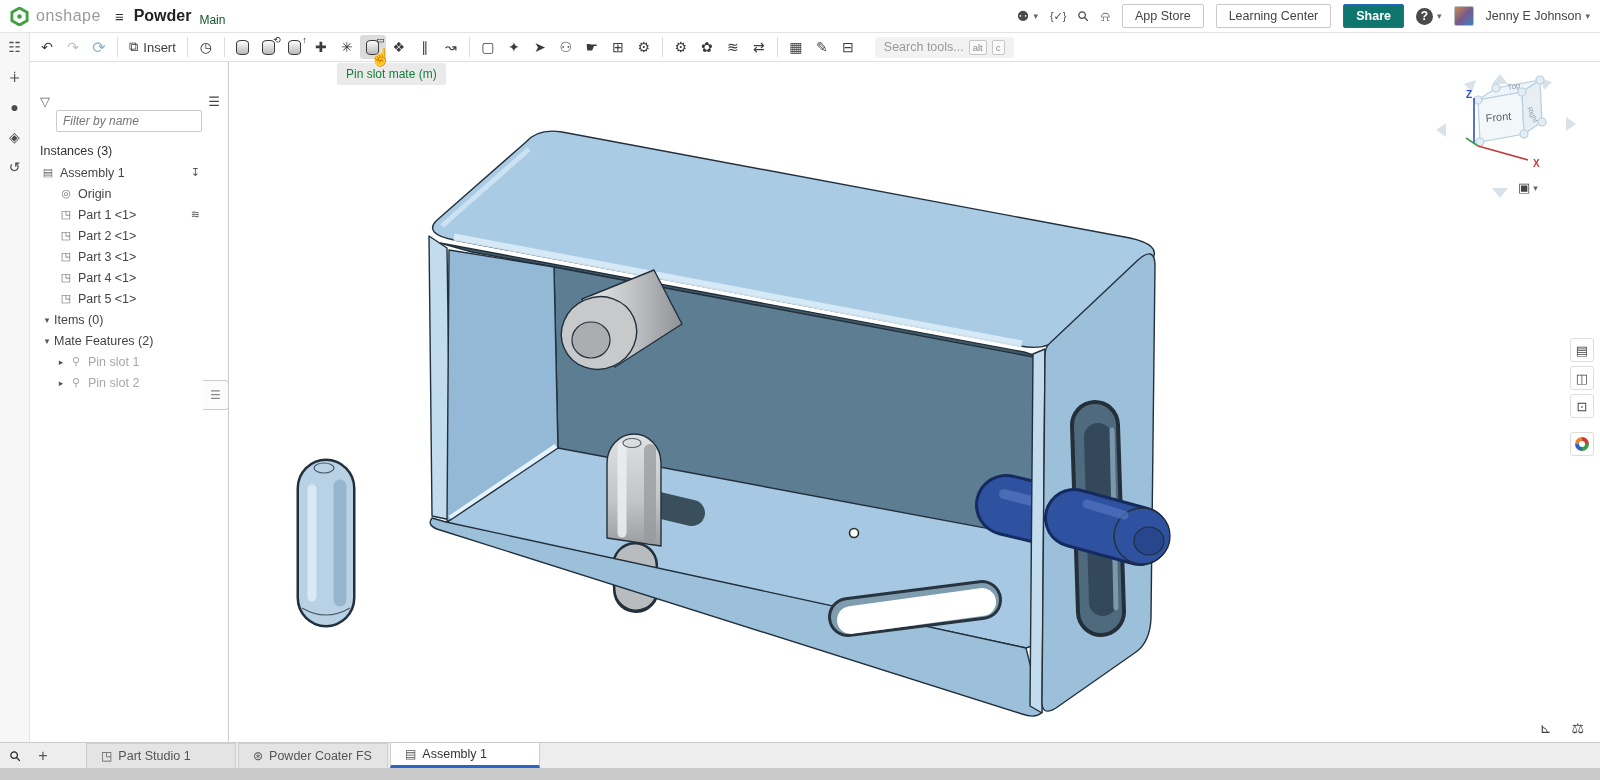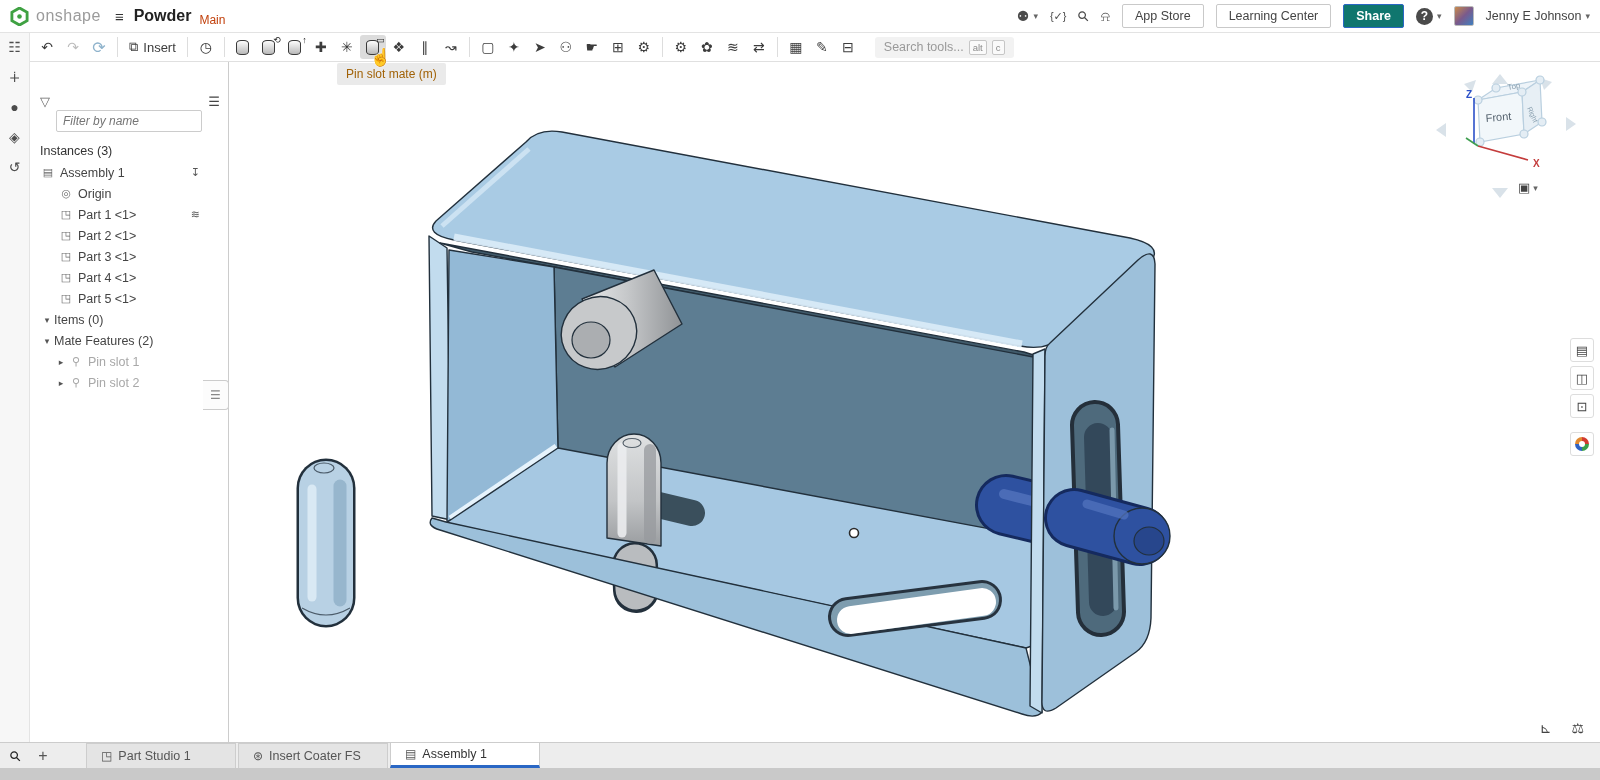--- a/index.html
+++ b/index.html
@@ -6,21 +6,21 @@
   body{width:1600px;height:780px;position:relative;overflow:hidden;background:#fff;
        font-family:"Liberation Sans",sans-serif;color:#3c3c3c;-webkit-font-smoothing:antialiased;}
   
   .header{position:absolute;left:0;top:0;right:0;height:33px;background:#fff;border-bottom:1px solid #e3e3e3;
           display:flex;align-items:center;padding:0 10px;box-sizing:border-box;z-index:30;}
   .brand{display:flex;align-items:center;gap:7px;}
   .logo-hex{width:19px;height:19px;}
   .brand-name{font-size:16px;color:#9b9b9b;letter-spacing:.5px;}
   .menu-glyph{font-size:15px;color:#333;margin:0 10px 0 14px;cursor:pointer;}
   .doc-title{font-size:16px;font-weight:bold;color:#222;}
-  .ws-name{font-size:12px;color:#c2410c;margin-left:8px;margin-top:8px;}
+  .ws-name{font-size:12px;color:#14532d;margin-left:8px;margin-top:8px;}
   .hd-right{margin-left:auto;display:flex;align-items:center;gap:12px;}
   .hd-ic{font-size:14px;color:#4a4a4a;cursor:pointer;}
   .hd-ic.small{font-size:11px;}
   .caret{font-size:9px;color:#666;margin-left:-8px;}
   .rot45{display:inline-block;transform:rotate(-45deg);}
   .hd-btn{border:1px solid #c9c9c9;border-radius:2px;background:#fff;color:#444;font-size:12.5px;
           padding:4px 12px;cursor:pointer;font-family:inherit;}
   .hd-btn.share{background:#0f766e;border-color:#2a67c4;color:#fff;font-weight:bold;}
   .help-circle{width:17px;height:17px;border-radius:50%;background:#4a4a4a;color:#fff;font-size:12px;
                display:inline-flex;align-items:center;justify-content:center;font-weight:bold;cursor:pointer;}
@@ -39,21 +39,21 @@
   .tcyl{display:none;}
   .tcyl.cyl{display:inline-block;width:11px;height:13px;border:1.5px solid #3a3a3a;border-radius:5px/3.5px;
             background:linear-gradient(#fdfdfd,#b9b9b9);}
   .tov{position:absolute;top:0px;right:1px;font-size:9px;color:#222;pointer-events:none;}
   .insert-btn{display:inline-flex;align-items:center;gap:5px;font-size:13px;color:#3c3c3c;cursor:pointer;
               padding:2px 6px;flex:none;}
   .search-pill{margin-left:14px;display:inline-flex;align-items:center;gap:5px;background:#f2f2f2;border-radius:3px;
                padding:3px 9px;color:#9a9a9a;font-size:12.5px;cursor:text;flex:none;}
   .kbd{border:1px solid #c6c6c6;border-radius:2px;background:#fafafa;font-size:9.5px;color:#8b8b8b;
        padding:0 3px;line-height:13px;}
-  .tooltip{position:absolute;left:337px;top:63px;background:#eaeaea;color:#a16207;font-size:12px;
+  .tooltip{position:absolute;left:337px;top:63px;background:#eaeaea;color:#15803d;font-size:12px;
            padding:4px 9px;border-radius:2px;z-index:40;}
   .hand-cursor{position:absolute;left:370px;top:47px;font-size:17px;color:#222;z-index:45;
                text-shadow:0 0 2px #fff;}
   
   .rail{position:absolute;left:0;top:33px;bottom:38px;width:30px;background:#f7f7f7;border-right:1px solid #e4e4e4;
         display:flex;flex-direction:column;align-items:center;padding-top:6px;gap:14px;box-sizing:border-box;z-index:20;}
   .rail-ic{font-size:14px;color:#4c4c4c;cursor:pointer;}
   
   .panel{position:absolute;left:30px;top:62px;bottom:38px;width:199px;background:#fff;border-right:1px solid #ccc;
          box-sizing:border-box;padding:8px 0 0 0;z-index:15;font-size:12.5px;color:#444;}
@@ -533,21 +533,21 @@
   <span class="tab-plus">+</span>
   <span style="width:28px;"></span>
   <span style="display:flex;align-items:flex-end;">
 
   <span class="tab">
         <span class="tabic">◳</span>
         <span>Part Studio 1</span>
       </span>
       <span class="tab">
         <span class="tabic">⊛</span>
-        <span>Insert Coater FS</span>
+        <span>Powder Coater FS</span>
       </span>
       <span class="tab active">
         <span class="tabic">▤</span>
         <span>Assembly 1</span>
       </span>
     </span>
 </div>
 <div class="bottom-strip"></div>
 
 </body></html>

